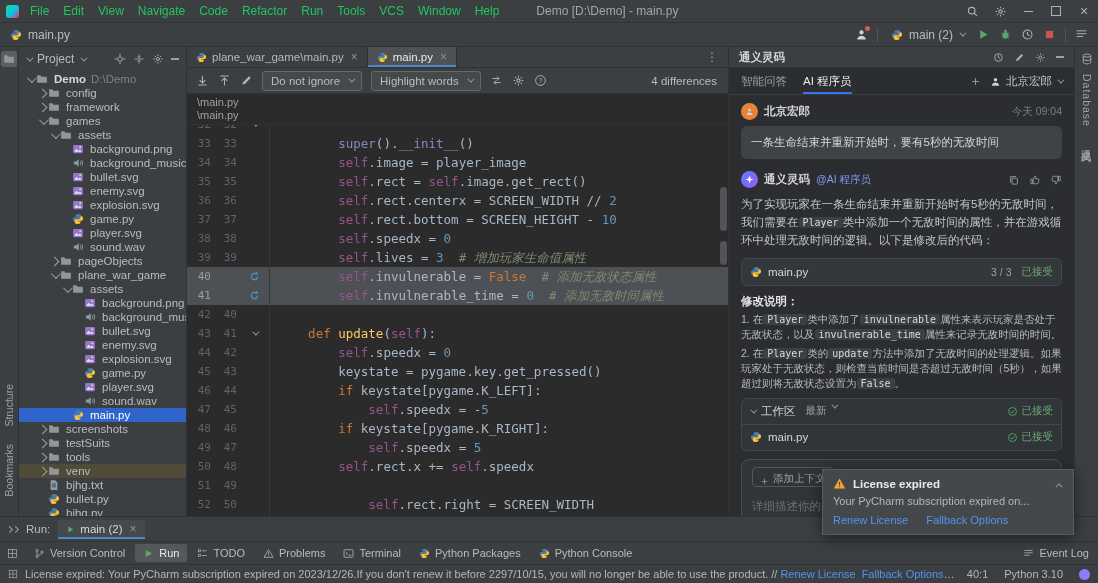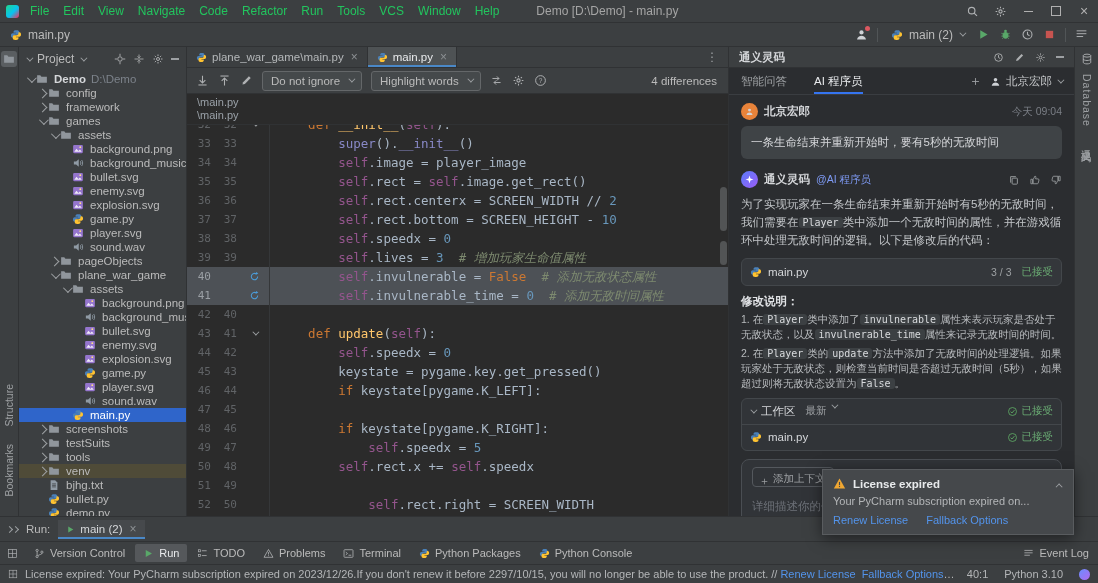--- a/index.html
+++ b/index.html
@@ -95,21 +95,21 @@
   .thumb{position:absolute;right:1px;width:7px;background:rgba(164,170,175,.32);border-radius:4px}
   .t1{top:62px;height:44px}.t2{top:116px;height:24px}
 
   
   .ai{width:345px;flex-shrink:0;background:#2b2d30;display:flex;flex-direction:column;min-height:0}
   .ai-head{height:20px;flex-shrink:0;display:flex;align-items:center;padding:0 10px;background:#3c3f41;border-bottom:1px solid #303234}
   .ai-title{font-size:11.5px;color:#d5d7da;font-weight:bold}
   .ai-head-icons{margin-left:auto;display:flex;gap:10px;align-items:center;color:#9da0a3}
   .ai-head-icons svg{width:11px;height:11px}
   .ai-dash{width:8px;height:1.5px;background:#9da0a3}
-  .ai-tabs{height:26px;flex-shrink:0;display:flex;align-items:center;gap:27px;padding:0 12px;border-bottom:1px solid #3a3d41}
+  .ai-tabs{height:26px;flex-shrink:0;display:flex;align-items:center;gap:16px;padding:0 12px;border-bottom:1px solid #3a3d41}
   .ai-tab{font-size:11.5px;color:#9da0a3;height:100%;display:flex;align-items:center;position:relative}
   .ai-tab.active{color:#e8eaec}
   .ai-tab.active::after{content:"";position:absolute;left:0;right:0;bottom:0;height:2px;background:#3574f0}
   .ai-tabs-right{margin-left:auto;display:flex;align-items:center;gap:9px;color:#9da0a3}
   .ai-tabs-right svg{width:11px;height:11px}
   .ai-user{display:flex;align-items:center;gap:5px;font-size:11.5px;color:#c8cacc}
   .ai-body{flex:1;min-height:0;overflow:hidden;padding:8px 12px 0}
   .msg-head{display:flex;align-items:center;gap:6px}
   .avatar{width:17px;height:17px;border-radius:50%;display:flex;align-items:center;justify-content:center;flex-shrink:0}
   .avatar.orange{background:#e8833a}
@@ -762,21 +762,21 @@
             </span>
             <span class="tree-label">bullet.py</span>
           </div>
           <div class="tree-row" style="padding-left: 18px;">
             <span class="chev-box"></span>
             <span class="tree-icon">
               <svg width="12" height="12" viewBox="0 0 16 16">
                 <use href="#sym-python"></use>
               </svg>
             </span>
-            <span class="tree-label">demo.py</span>
+            <span class="tree-label">bjhg.py</span>
           </div>
         </div>
     </div>
 
     <div class="editor">
       <div class="etabs">
         <div class="etab">
           <svg viewBox="0 0 16 16">
               <use href="#sym-python"></use>
             </svg>
@@ -838,21 +838,20 @@
         <div>\main.py</div>
       </div>
       <div class="code-wrap">
         <div class="code-lines" id="code-lines">
             <div class="code-row">
               <span class="ln">32</span>
               <span class="ln">32</span>
               <span class="mkr">
                 <span class="chev down tiny"></span>
               </span>
-              <span class="code-text"><span class="tk-t">    </span><span class="tk-kw">def </span><span class="tk-fn">__init__</span><span class="tk-t">(</span><span class="tk-sf">self</span><span class="tk-t">):</span></span>
             </div>
             <div class="code-row">
               <span class="ln">33</span>
               <span class="ln">33</span>
               <span class="mkr"></span>
               <span class="code-text"><span class="tk-t">        </span><span class="tk-bi">super</span><span class="tk-t">().</span><span class="tk-bi">__init__</span><span class="tk-t">()</span></span>
             </div>
             <div class="code-row">
               <span class="ln">34</span>
               <span class="ln">34</span>
@@ -938,20 +937,21 @@
             <div class="code-row">
               <span class="ln">46</span>
               <span class="ln">44</span>
               <span class="mkr"></span>
               <span class="code-text"><span class="tk-t">        </span><span class="tk-kw">if </span><span class="tk-t">keystate[pygame.K_LEFT]:</span></span>
             </div>
             <div class="code-row">
               <span class="ln">47</span>
               <span class="ln">45</span>
               <span class="mkr"></span>
+              <span class="code-text"><span class="tk-t">            </span><span class="tk-sf">self</span><span class="tk-t">.speedx = -</span><span class="tk-num">5</span></span>
             </div>
             <div class="code-row">
               <span class="ln">48</span>
               <span class="ln">46</span>
               <span class="mkr"></span>
               <span class="code-text"><span class="tk-t">        </span><span class="tk-kw">if </span><span class="tk-t">keystate[pygame.K_RIGHT]:</span></span>
             </div>
             <div class="code-row">
               <span class="ln">49</span>
               <span class="ln">47</span>

